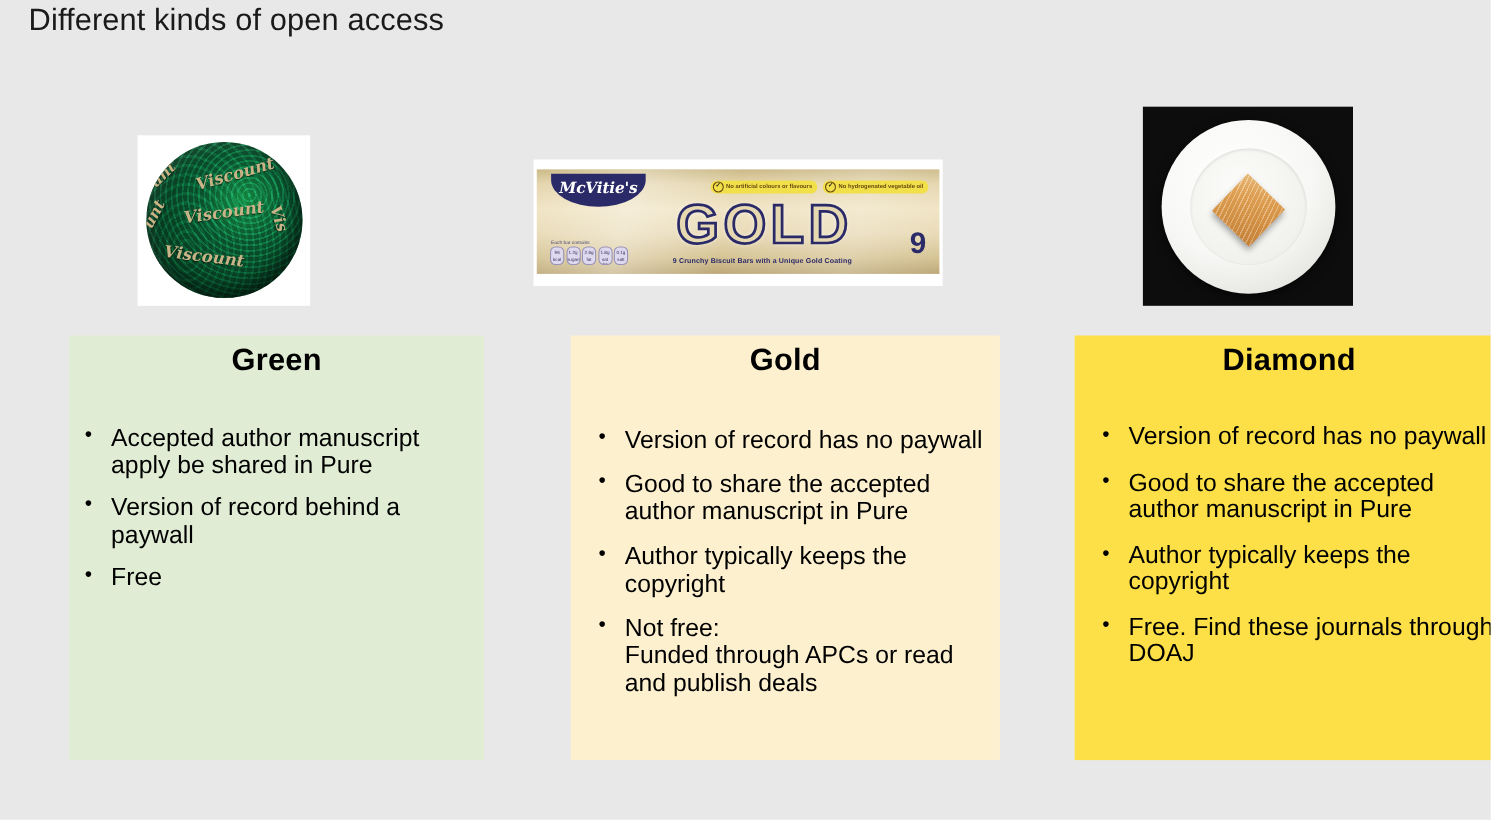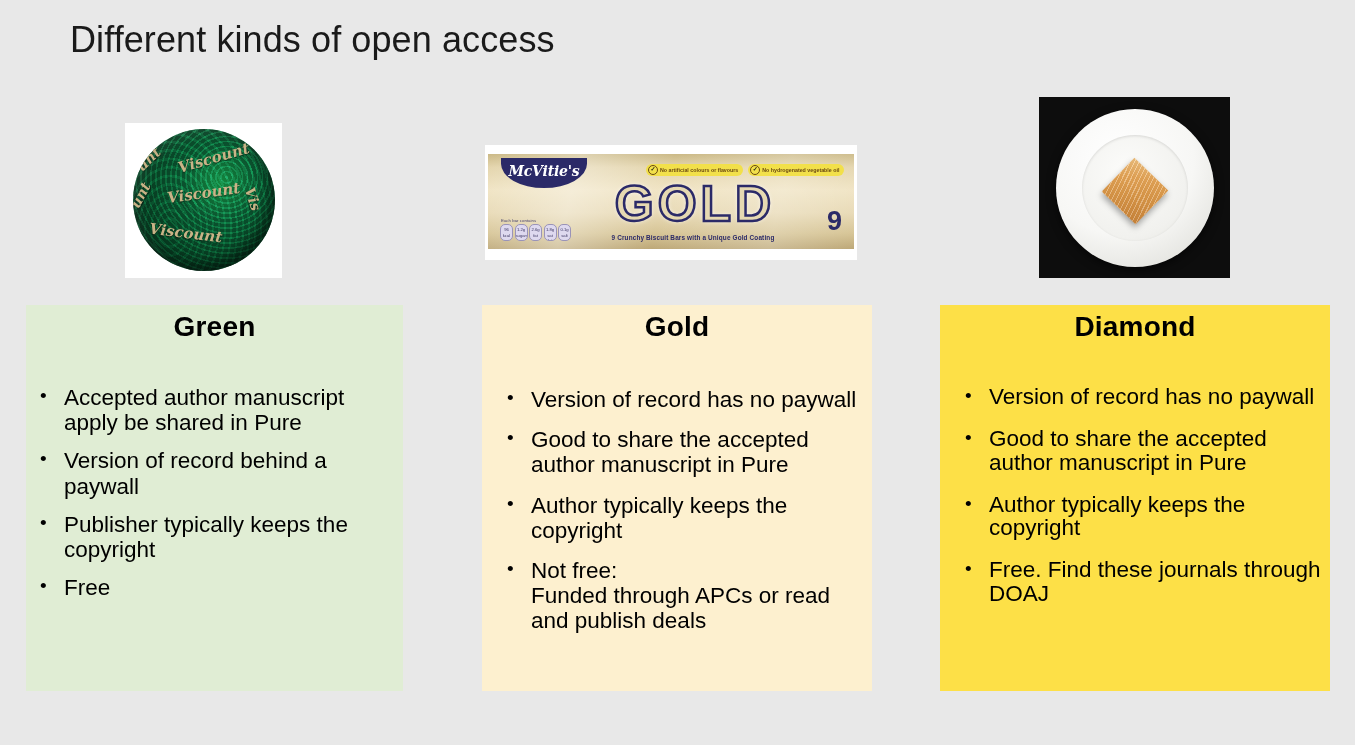--- a/index.html
+++ b/index.html
@@ -12,33 +12,33 @@
     background: #e8e8e8;
     font-family: "Liberation Sans", sans-serif;
     overflow: hidden;
     position: relative;
   }
 
   
   .slide-title {
     position: absolute;
     left: 26px;
-    top: 19px;
-    font-size: 36px;
+    top: 2px;
+    font-size: 28px;
     font-weight: 400;
     color: #1a1a1a;
     letter-spacing: 0.1px;
     white-space: nowrap;
-    margin-left: 44px;
   }
 
   
   .column {
     position: absolute;
     top: 305px;
+    margin-left: 37px;
   }
   .col-green  { left: 26px;  width: 377px; background: #e0edd4; height: 386px; }
   .col-gold   { left: 482px; width: 390px; background: #fdf0cf; height: 386px; }
   .col-diamond{ left: 940px; width: 390px; background: #fde047; height: 386px; }
 
   .col-heading {
     text-align: center;
     font-size: 28px;
     font-weight: bold;
     color: #000;
@@ -383,21 +383,20 @@
     <div class="plate-inner"></div>
     <div class="baklava"></div>
   </div>
 </div>
 
 <div class="column col-green">
   <div class="col-heading">Green</div>
   <ul class="bullet-list">
     <li class="bullet-item">Accepted author manuscript apply be shared in Pure</li>
     <li class="bullet-item">Version of record behind a paywall</li>
-    <li class="bullet-item">Publisher typically keeps the copyright</li>
     <li class="bullet-item">Free</li>
   </ul>
 </div>
 
 <div class="column col-gold">
   <div class="col-heading">Gold</div>
   <ul class="bullet-list">
     <li class="bullet-item">Version of record has no paywall</li>
     <li class="bullet-item">Good to share the accepted author manuscript in Pure</li>
     <li class="bullet-item">Author typically keeps the copyright</li>

